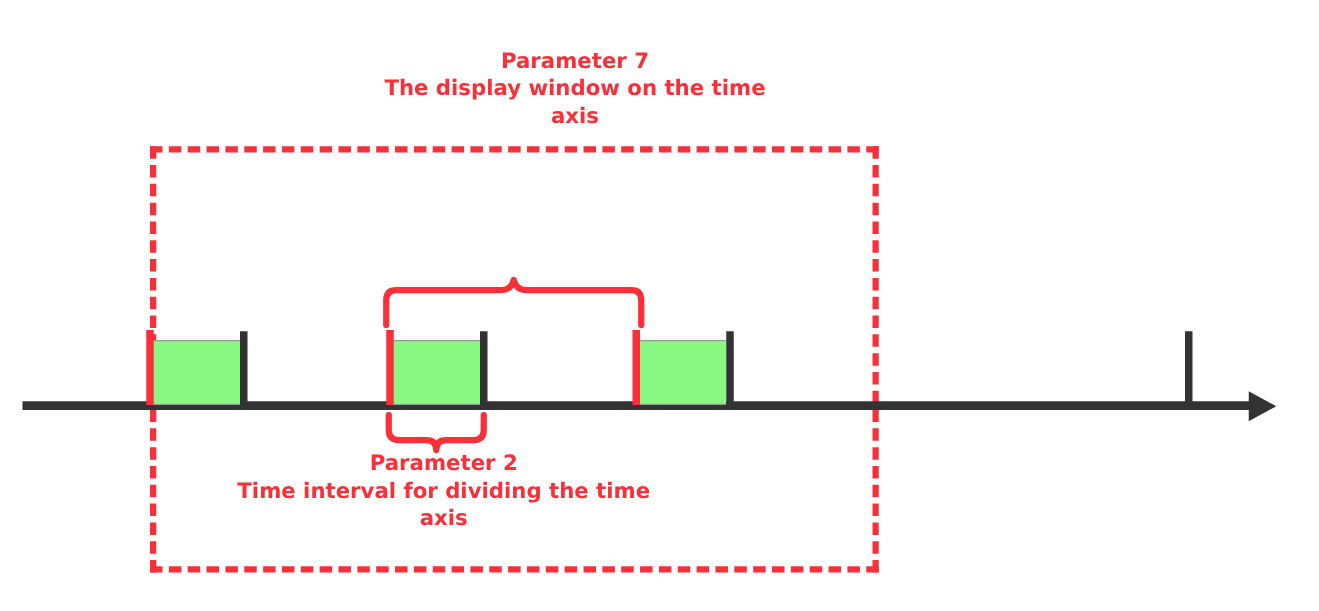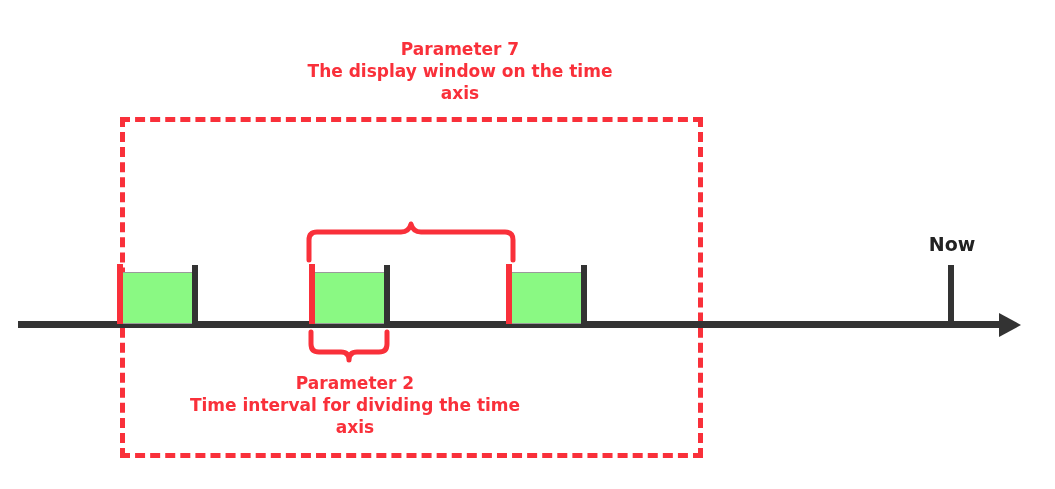--- a/index.html
+++ b/index.html
@@ -35,21 +35,21 @@
     top: 38px;
     width: 540px;
   }
   #param3-label {
     left: 293px;
     top: 148px;
     width: 280px;
   }
   #param2-label {
     left: 116px;
-    top: 372px;
+    top: 360px;
     width: 478px;
   }
 
   
   #display-window {
     position: absolute;
     left: 120px;
     top: 117px;
     width: 583px;
     height: 341px;
@@ -177,15 +177,14 @@
 
   <svg class="brace-svg" id="brace-interval" width="84" height="40" viewBox="0 0 84 40">
     <path d="M4,2 L4,14 Q4,22 12,22 L34,22 Q42,22 42,30 Q42,22 50,22 L72,22 Q80,22 80,14 L80,2" fill="none" stroke="#f9303a" stroke-width="5" stroke-linecap="round" stroke-linejoin="round"></path>
   </svg>
 
   <div class="annot" id="param2-label">Parameter 2
 Time interval for dividing the time
 axis</div>
 
   <div id="now-tick"></div>
-  <div id="now-label">Now</div>
 
 </div>
 
 </body></html>

